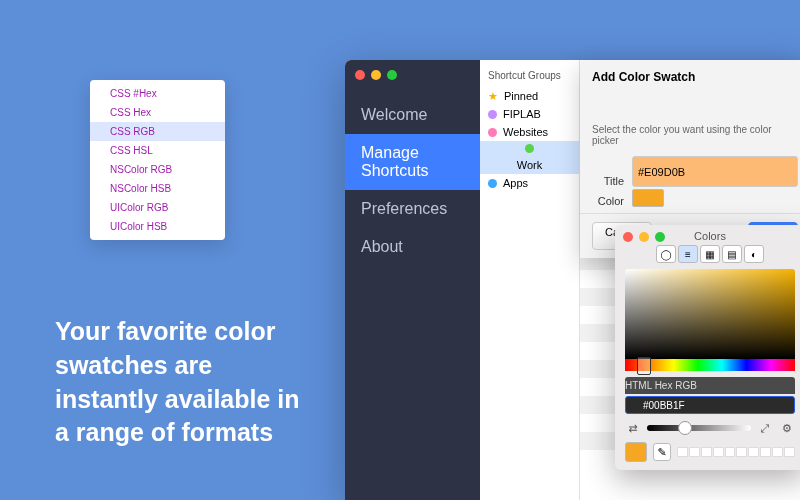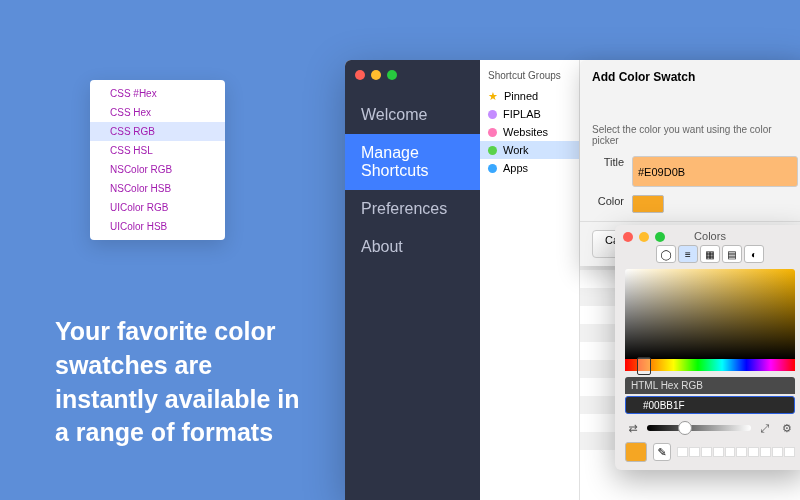--- a/index.html
+++ b/index.html
@@ -49,39 +49,39 @@
   }
   .sidebar .nav-item { padding: 10px 16px; font-size: 16px; cursor: default; }
   .sidebar .nav-item.active { background: #3f7eff; color: #fff; }
 
   .groups {
     width: 100px; border-right: 1px solid #e0e0e0; background: #fff;
     padding-top: 6px; flex: none;
   }
   .groups .hdr { font-size: 10px; color: #555; padding: 4px 8px 6px; font-weight: 500; }
   .groups .grp { display: flex; align-items: center; gap: 6px; padding: 3px 8px; font-size: 11px; }
-  .groups .grp.sel { background: #cfe3ff; }
+  .groups .grp.sel { background: #cfe3ff; flex-direction: column; }
   .dot { width: 9px; height: 9px; border-radius: 50%; flex: none; }
   .star { color: #f5b301; font-size: 11px; line-height: 1; }
 
   .content { flex: 1; position: relative; background: #fff; }
   .rows { position: absolute; left: 0; right: 0; top: 120px; bottom: 0; }
   .rows .row { height: 18px; }
   .rows .row:nth-child(odd){ background:#f1f1f1; }
 
   
   .dialog {
     position: absolute; left: 580px; top: 60px;
     width: 230px; background: #f3f3f3;
     border-radius: 6px 0 0 0; box-shadow: 0 8px 25px rgba(0,0,0,.2);
     padding: 10px 12px 0; font-size: 11px;
   }
   .dialog h4 { font-size: 12px; font-weight: 600; margin-bottom: 2px; }
   .dialog .sub { color: #666; font-size: 10px; margin-bottom: 10px; margin-top: 40px; }
-  .dialog .row2 { display: flex; align-items: flex-start; gap: 8px; margin-bottom: 8px; }
+  .dialog .row2 { display: flex; align-items: flex-end; gap: 8px; margin-bottom: 2px; }
   .dialog .row2 label { width: 32px; text-align: right; color: #333; }
   .dialog input[type=text] {
     flex: 1; height: 31px; border: 1px solid #ccc; border-radius: 3px;
     padding: 12px 5px; font-size: 11px; background: #fdba74;
   }
   .swatch-box {
     width: 32px; height: 18px; border: 1px solid #bbb; border-radius: 2px;
     background: #f5a623;
   }
   .dialog-buttons {
@@ -113,21 +113,21 @@
   }
   .hue {
     margin: 0 10px; height: 12px;
     background: linear-gradient(to right,
       #f00,#ff8000,#ff0,#0f0,#0ff,#00f,#f0f,#f00);
     position: relative;
   }
   .hue::after{ content:""; position:absolute; left:12px; top:-2px; width:12px; height:16px;
     border:1px solid #333; background:rgba(255,255,255,.3); border-radius:2px; }
   .mode-label { margin: 6px 10px 2px; font-size: 10px; color: #ddd;
-    background:#4a4a4a; padding:3px 6px; border-radius:3px 3px 0 0; }
+    background:#4a4a4a; padding:3px 0; border-radius:3px 3px 0 0; }
   .hex-field { margin: 0 10px; }
   .hex-field input {
     width: 100%; background:#2b2b2b; color:#fff; border:1px solid #2a5fe0;
     height:18px; font-size:10px; padding:0 17px; border-radius:3px;
   }
   .slider-row { margin:6px 10px 4px; display:flex; align-items:center; gap:6px; }
   .slider-track { flex:1; height:6px; background:linear-gradient(to right,#000,#fff);
     border-radius:3px; position:relative; }
   .slider-knob { position:absolute; left:30%; top:-4px; width:14px; height:14px;
     background:#fff; border:1px solid #999; border-radius:50%; }

